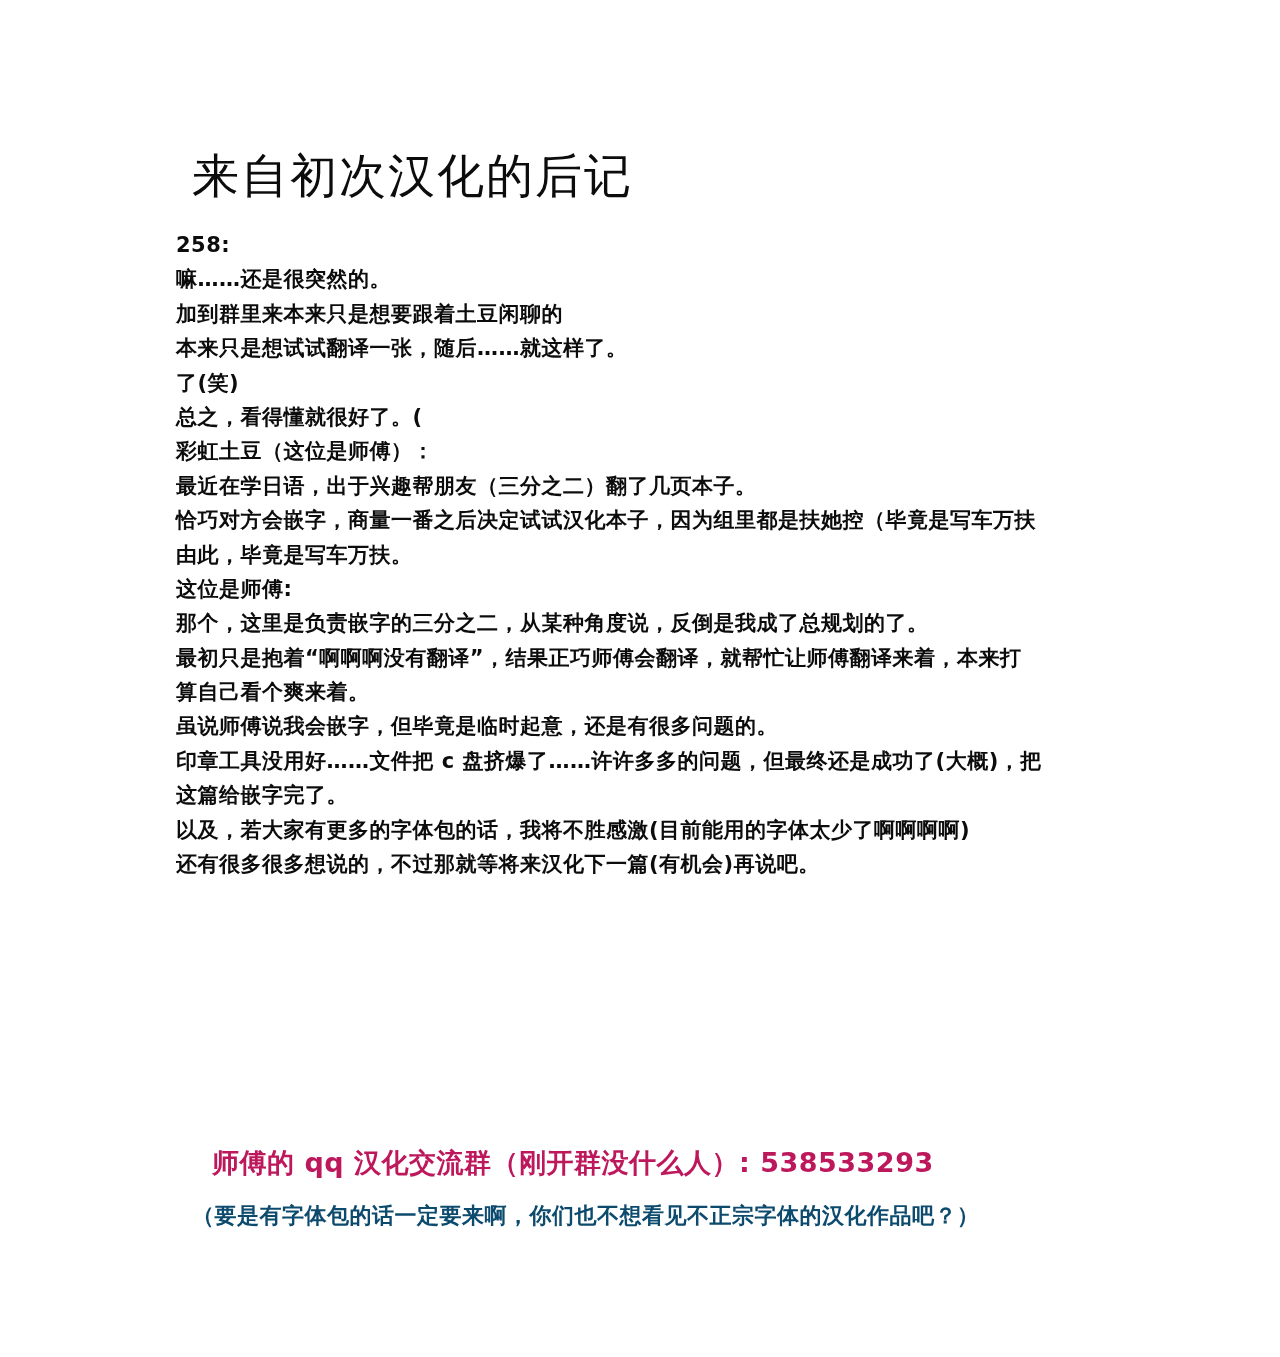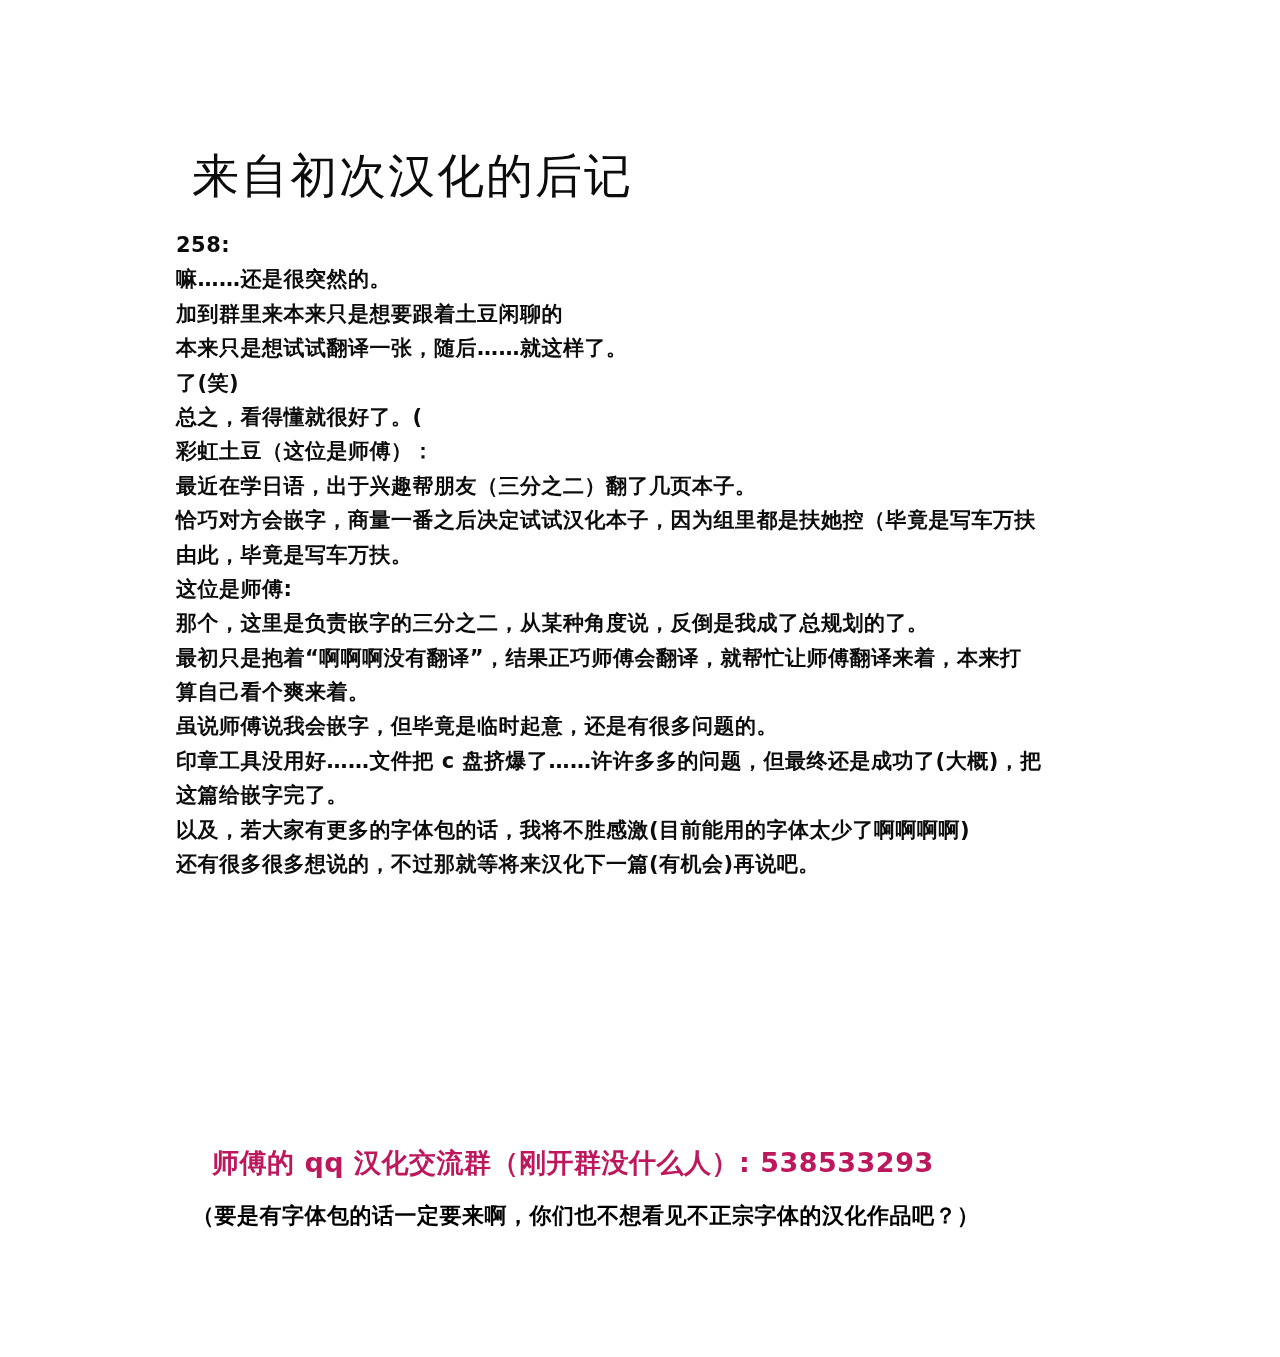--- a/index.html
+++ b/index.html
@@ -58,21 +58,21 @@
     margin-left: 20px;
   }
   .footer-note {
     position: absolute;
     left: 192px;
     top: 1202px;
     font-family: "DejaVu Sans", "Liberation Sans", sans-serif;
     font-size: 22px;
     line-height: 28px;
     font-weight: 700;
-    color: #000000;
+    color: #0c4a6e;
     letter-spacing: 0.5px;
     white-space: nowrap;
   }
 </style>
 </head>
 <body>
 
 <div class="page">
 
   <h1 class="doc-title">来自初次汉化的后记</h1>

